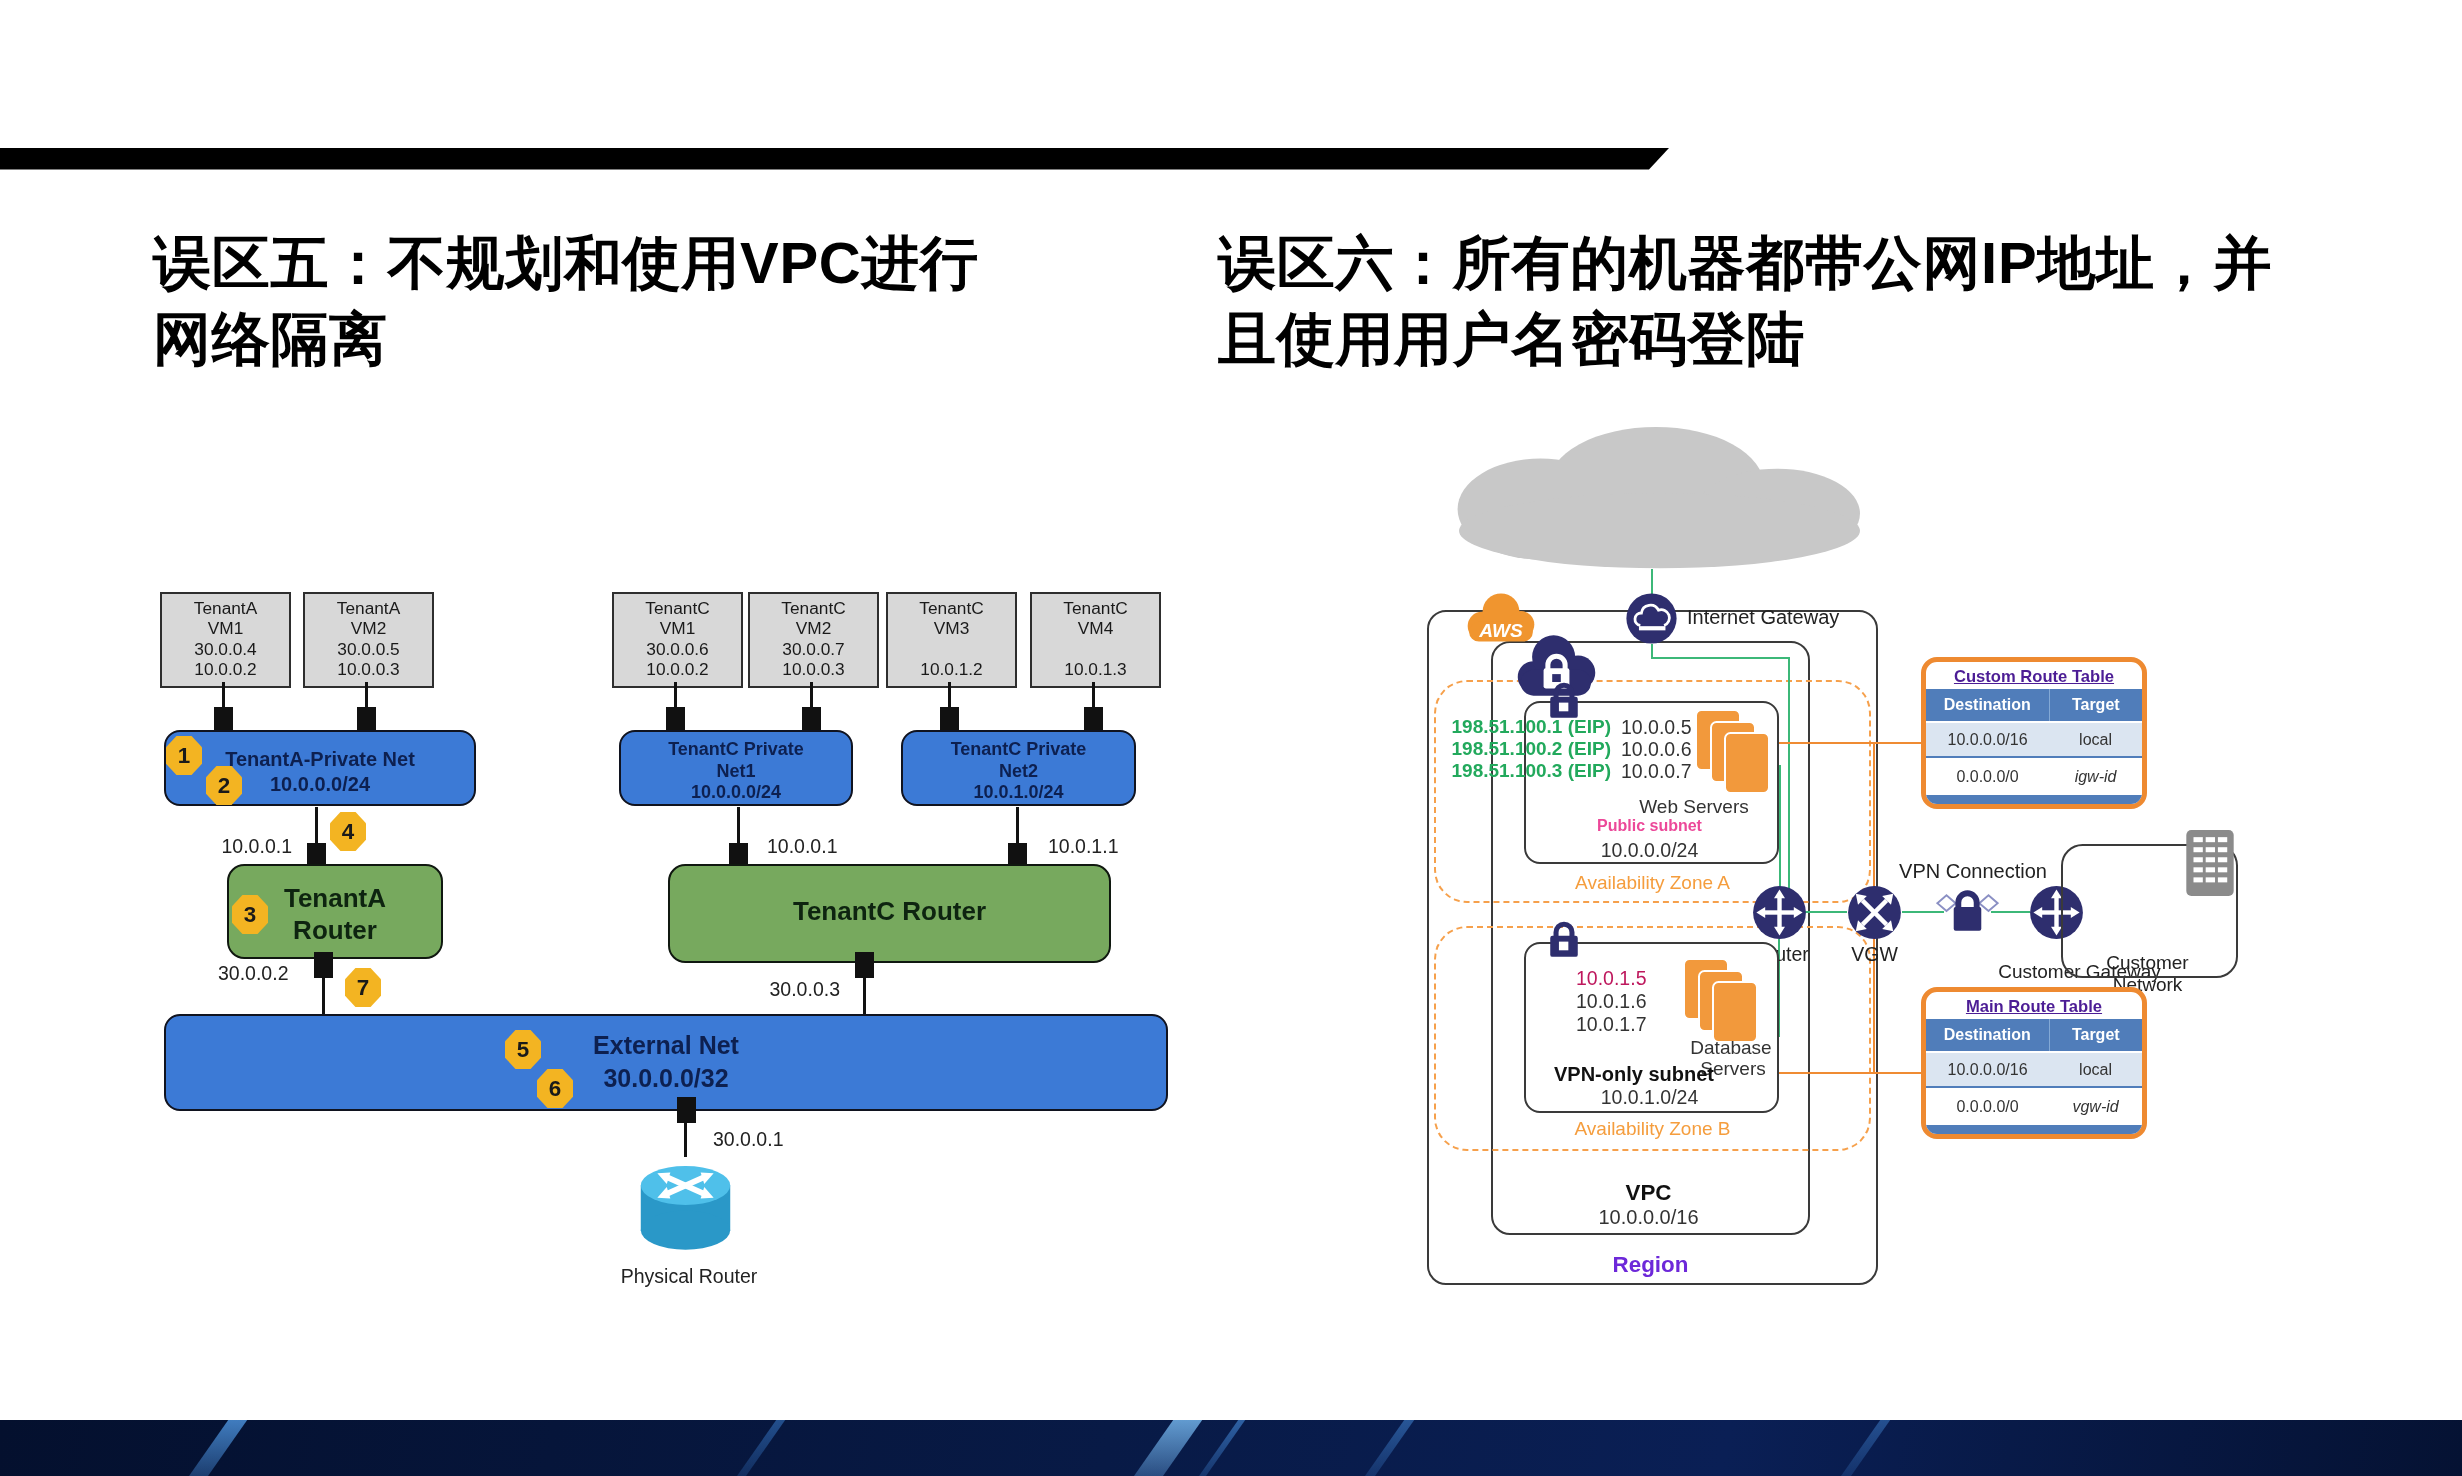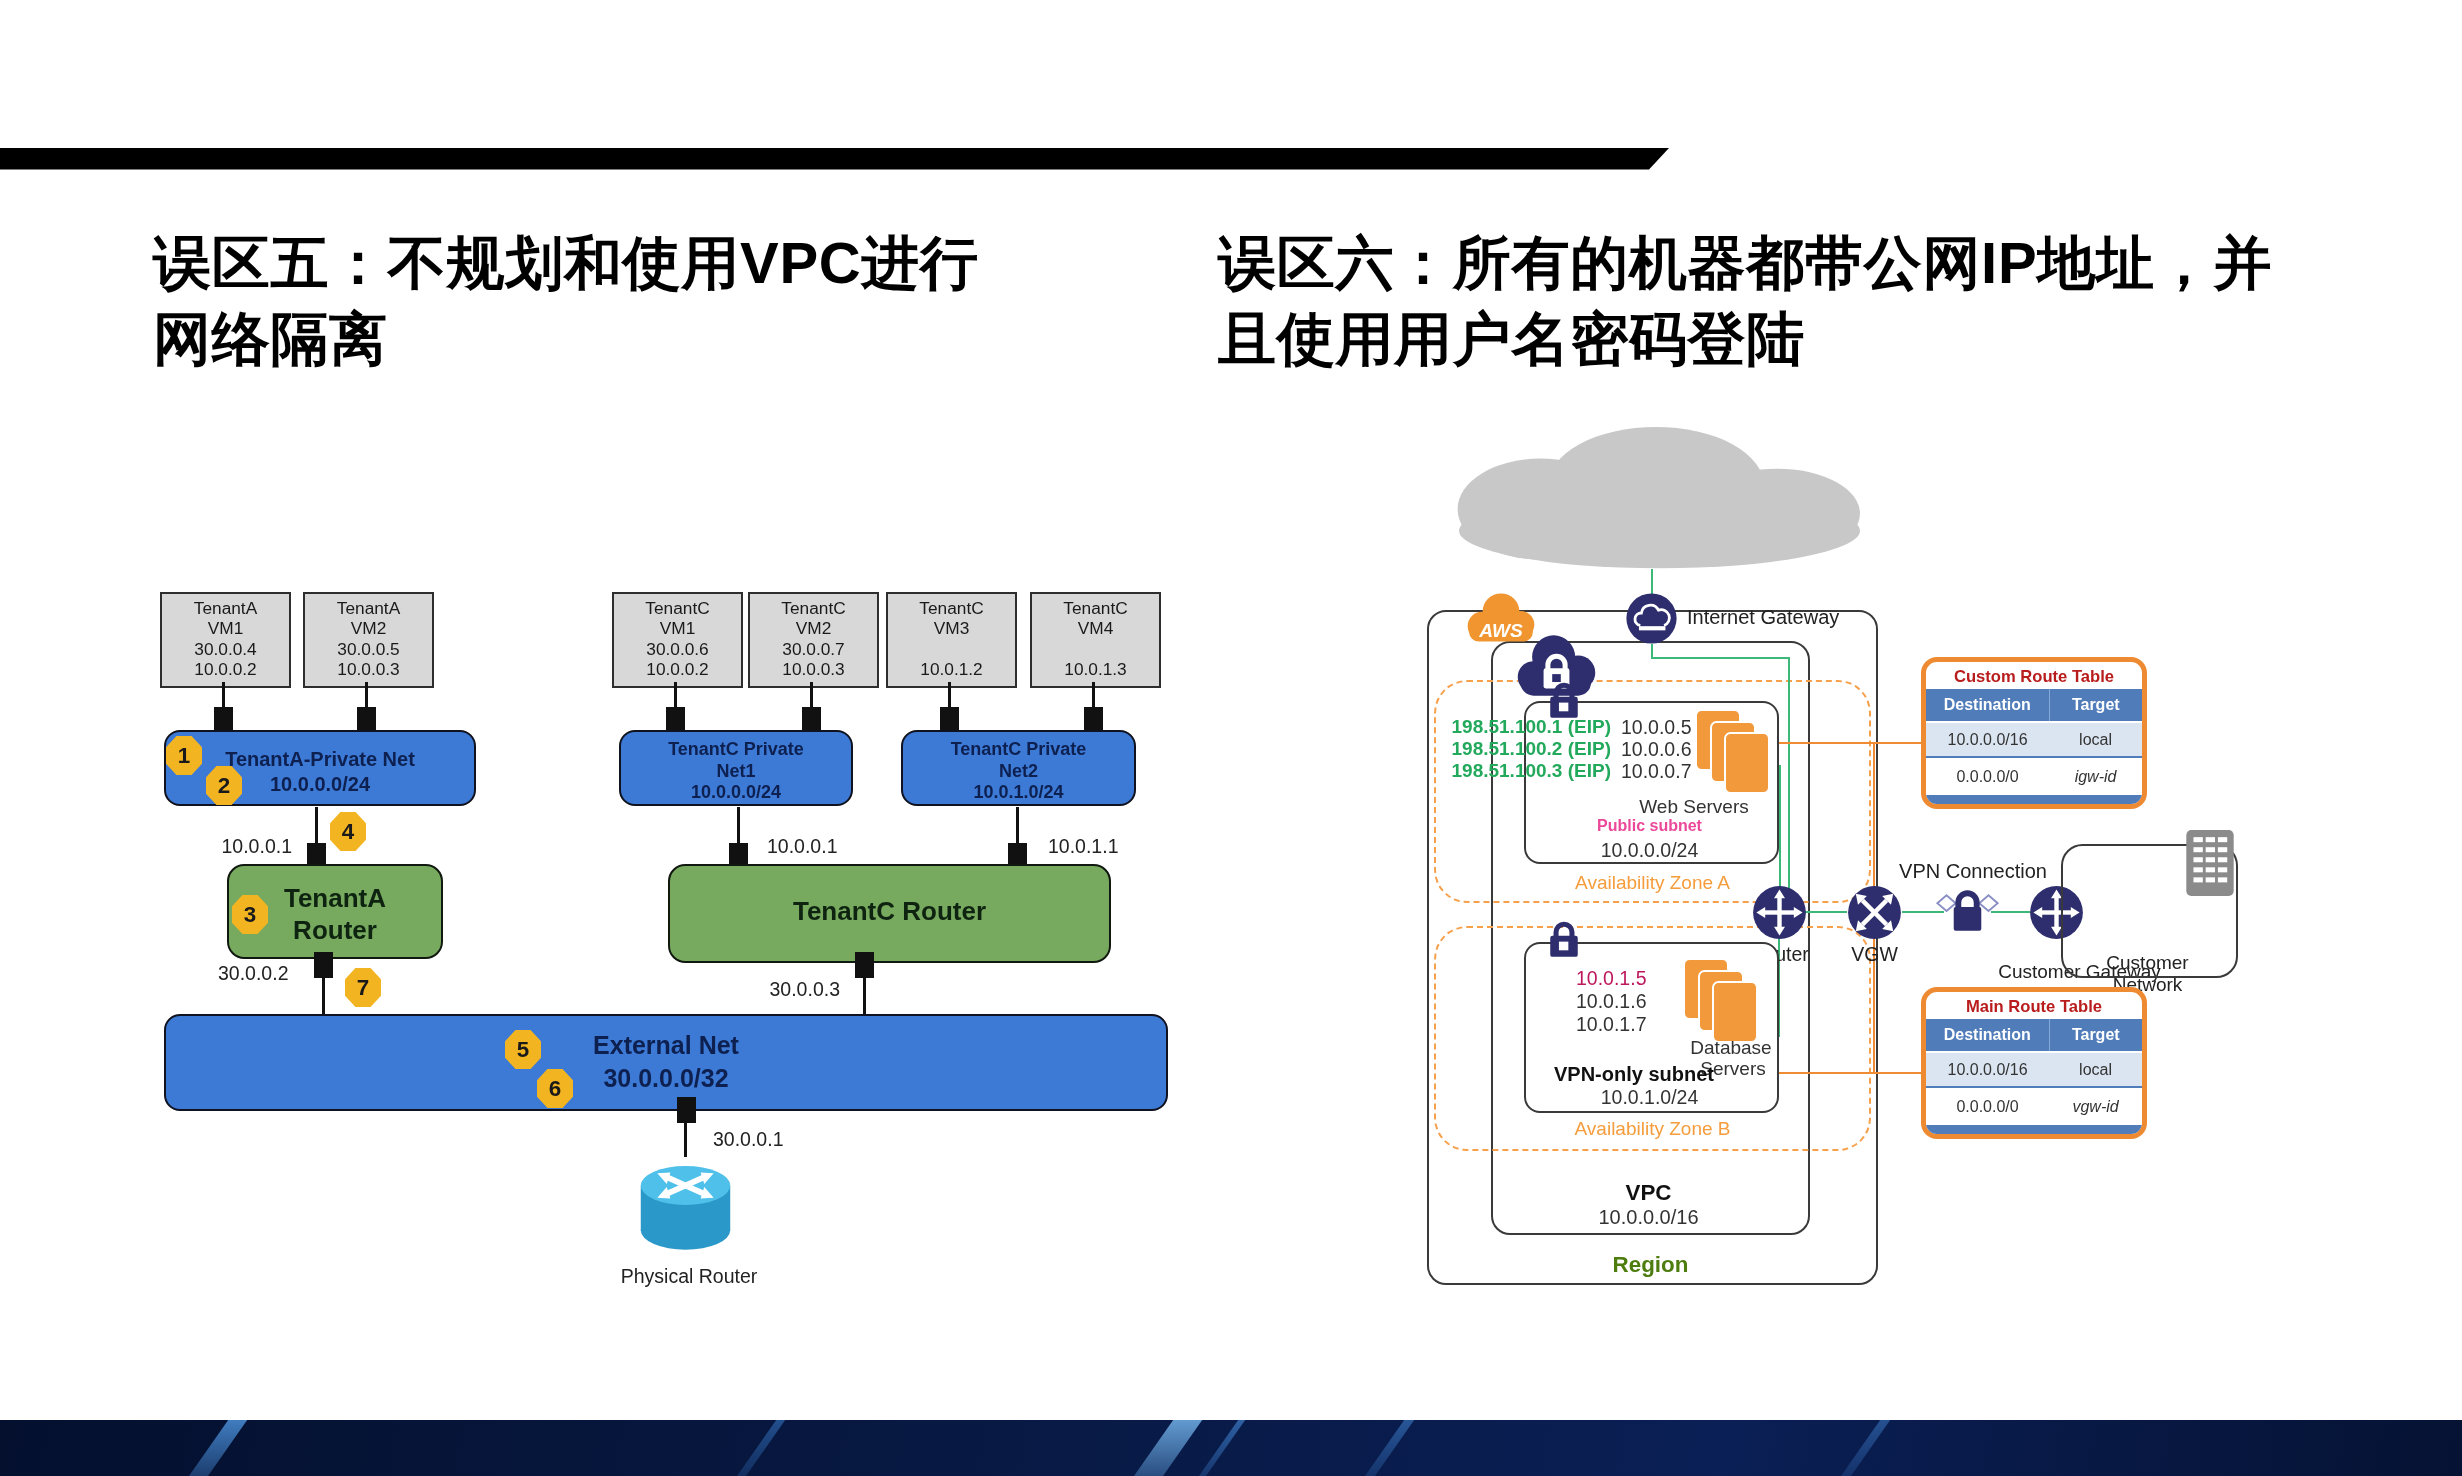--- a/index.html
+++ b/index.html
@@ -41,21 +41,21 @@
   .frame{position:absolute;background:transparent;border:2.2px solid #3a3a3a;border-radius:19px;}
   .whitebox{position:absolute;background:#fff;border:2.2px solid #3a3a3a;border-radius:16px;}
   .azrect{position:absolute;border:2.9px dashed #f6a04b;border-radius:33px;}
   .azlabel{position:absolute;color:#f59d3d;font-size:19px;text-align:center;}
   .gline-v{position:absolute;width:2.2px;background:#3cb878;}
   .gline-h{position:absolute;height:2.2px;background:#3cb878;}
   .oline-v{position:absolute;width:2.2px;background:#ef8b33;}
   .oline-h{position:absolute;height:2.2px;background:#ef8b33;}
   .sheet{position:absolute;width:42px;height:58px;background:#f2993c;border:2.2px solid #fff;border-radius:6.5px;}
   .rtable{position:absolute;width:216px;background:#fff;border:5px solid #ee8a31;border-radius:16px;overflow:hidden;}
-  .rt-title{height:27.4px;line-height:29px;text-align:center;font-weight:700;font-size:16.6px;color:#b91c1c;}
+  .rt-title{height:27.4px;line-height:29px;text-align:center;font-weight:700;font-size:16.6px;color:#4c1d95;text-decoration:underline;}
   .rt-row{display:flex;height:32px;line-height:32px;text-align:center;font-size:16px;}
   .rt-head{background:#507dba;color:#fff;font-weight:700;}
   .rt-head .rt-c1{border-right:1.4px solid #83a9d6;}
   .rt-c1{width:57%;}.rt-c2{width:43%;}
   .rt-r1{background:#dbe5f1;color:#333;border-top:2.2px solid #fff;border-bottom:2.2px solid #507dba;height:33px;line-height:33px;}
   .rt-r2{background:#fff;color:#333;border-top:2.2px solid #fff;height:33px;line-height:33px;}
   .rt-foot{height:8.7px;background:#507dba;border-top:2.2px solid #fff;}
   .it{font-style:italic;}
   .txtc{text-align:center;}
   .bold{font-weight:700;}
@@ -403,21 +403,21 @@
     </div>
     <div class="rt-row rt-r2">
       <div class="rt-c1">0.0.0.0/0</div>
       <div class="rt-c2 it">vgw-id</div>
     </div>
     <div class="rt-foot"></div>
   </div>
 
   <div class="abs bold txtc" style="left:1491px;top:1180px;width:315px;font-size:22.4px;color:#111;">VPC</div>
   <div class="abs txtc" style="left:1491px;top:1206px;width:315px;font-size:20px;color:#333;">10.0.0.0/16</div>
-  <div class="abs bold txtc" style="left:1427px;top:1252px;width:447px;font-size:22.4px;color:#4d7c0f;">Region</div>
+  <div class="abs bold txtc" style="left:1427px;top:1252px;width:447px;font-size:22.4px;color:#6d28d9;">Region</div>
 
   <div class="ftr">
     <div class="ftr-streak" style="left:238px;width:19px;background:linear-gradient(to bottom,rgba(90,170,250,.8),rgba(40,110,220,.1));"></div>
     <div class="ftr-streak" style="left:786px;width:8.7px;background:linear-gradient(to bottom,rgba(70,150,240,.5),rgba(40,110,220,.05));"></div>
     <div class="ftr-streak" style="left:1183px;width:29px;background:linear-gradient(to bottom,rgba(130,200,255,.85),rgba(40,110,220,.1));"></div>
     <div class="ftr-streak" style="left:1248px;width:7.2px;background:linear-gradient(to bottom,rgba(80,160,245,.6),rgba(40,110,220,.05));"></div>
     <div class="ftr-streak" style="left:1414px;width:10px;background:linear-gradient(to bottom,rgba(80,160,245,.5),rgba(40,110,220,.05));"></div>
     <div class="ftr-streak" style="left:1890px;width:10px;background:linear-gradient(to bottom,rgba(80,160,245,.45),rgba(40,110,220,.05));"></div>
   </div>
 

